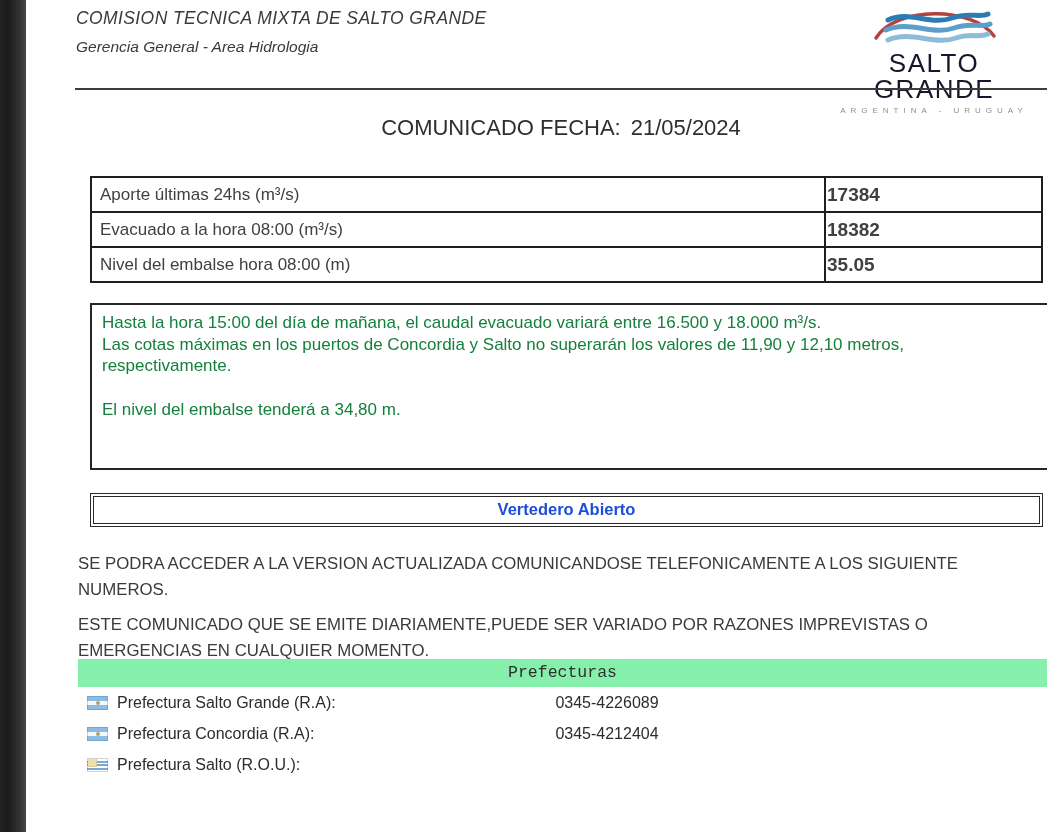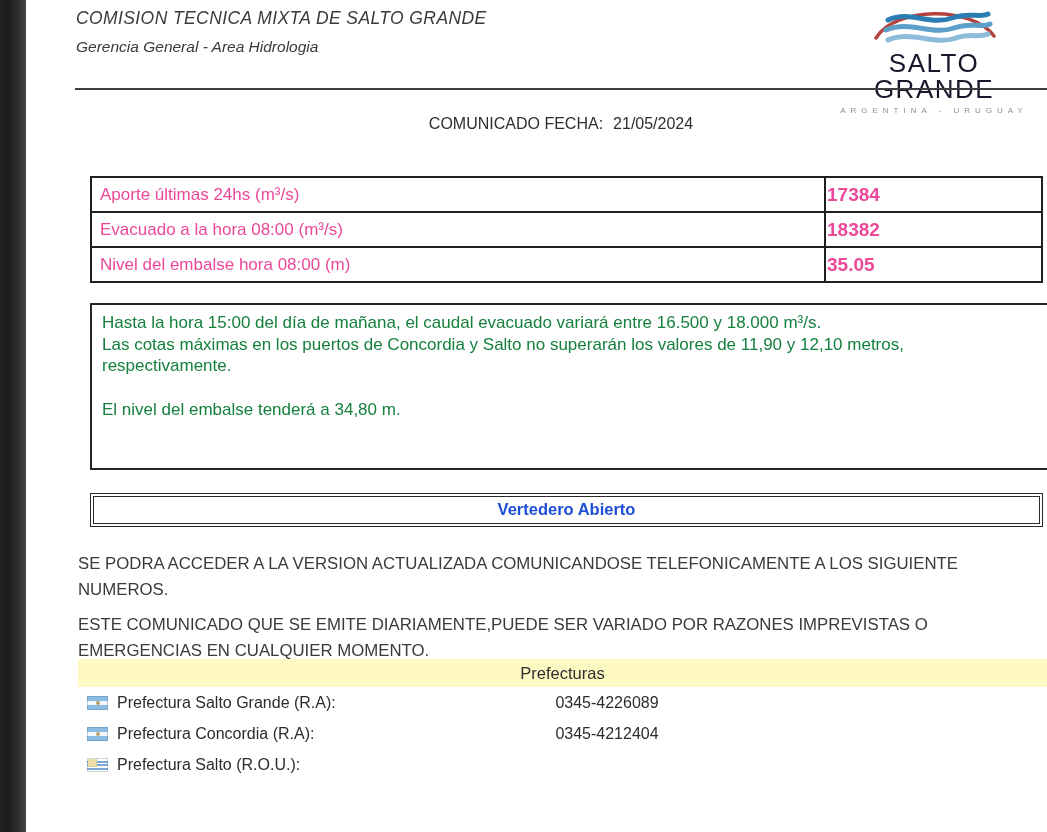--- a/index.html
+++ b/index.html
@@ -14,25 +14,25 @@
   
   .org{position:absolute;left:76px;top:8px;font-style:italic;color:#3a3a3a;}
   .org-title{font-size:17.5px;letter-spacing:.4px;margin:0 0 9px 0;}
   .org-subtitle{font-size:15.5px;margin:0;}
   .logo{position:absolute;top:2px;right:4px;width:218px;text-align:center;}
   .logo svg{display:block;margin:0 auto;}
   .logo-wordmark{font-size:26px;letter-spacing:1.5px;color:#17172b;line-height:1;margin-top:-2px;}
   .logo-countries{font-size:8px;letter-spacing:5px;color:#8f8f8f;margin-top:4px;}
   .header-rule{position:absolute;left:75px;right:0;top:88px;height:2px;background:#3d3d3d;}
   
-  .date-line{position:absolute;left:75px;right:0;top:115px;text-align:center;font-size:16px;color:#2e2e2e;}
+  .date-line{position:absolute;left:75px;right:0;top:115px;text-align:center;font-size:22px;color:#2e2e2e;}
   .date-line .lbl{margin-right:10px;}
   
   .summary{position:absolute;left:90px;top:176px;border-collapse:collapse;table-layout:fixed;width:953px;}
-  .summary td{border:2px solid #1f1f1f;height:31px;font-size:17px;color:#ec4899;}
+  .summary td{border:2px solid #1f1f1f;height:31px;font-size:17px;color:#404040;}
   .summary td.lab{padding:0 0 0 8px;width:724px;}
   .summary td.val{text-align:left;font-weight:bold;font-size:19px;}
   
   .forecast{position:absolute;left:90px;top:303px;width:1021px;height:167px;box-sizing:border-box;
     border:2px solid #262626;padding:7px 10px;font-size:17px;line-height:21.5px;color:#15803d;}
   .forecast p{margin:0 0 22px 0;white-space:pre-line;}
   
   .spillway{position:absolute;left:90px;top:493px;width:953px;height:34px;box-sizing:border-box;
     border:4px double #2a2a2a;text-align:center;font-weight:bold;font-size:16.5px;line-height:25px;color:#1d4ed8;}
   
@@ -108,21 +108,21 @@
   <div class="spillway">
     <span>Vertedero Abierto</span>
   </div>
 
   <div class="notice">
     <p>SE PODRA ACCEDER A LA VERSION ACTUALIZADA COMUNICANDOSE TELEFONICAMENTE A LOS SIGUIENTE NUMEROS.</p>
     <p>ESTE COMUNICADO QUE SE EMITE DIARIAMENTE,PUEDE SER VARIADO POR RAZONES IMPREVISTAS O EMERGENCIAS EN CUALQUIER MOMENTO.</p>
   </div>
 
   <div class="prefs">
-    <div class="prefs-header" style="background: #fef9c3;">Prefecturas</div>
+    <div class="prefs-header" style="background: #86efac; font-family: Liberation Mono, monospace;">Prefecturas</div>
     <div class="pref-row">
       <span class="flag flag-ar"></span>
       <span class="pref-label">Prefectura Salto Grande (R.A):</span>
       <span class="pref-phone">0345-4226089</span>
     </div>
     <div class="pref-row">
       <span class="flag flag-ar"></span>
       <span class="pref-label">Prefectura Concordia (R.A):</span>
       <span class="pref-phone">0345-4212404</span>
     </div>

